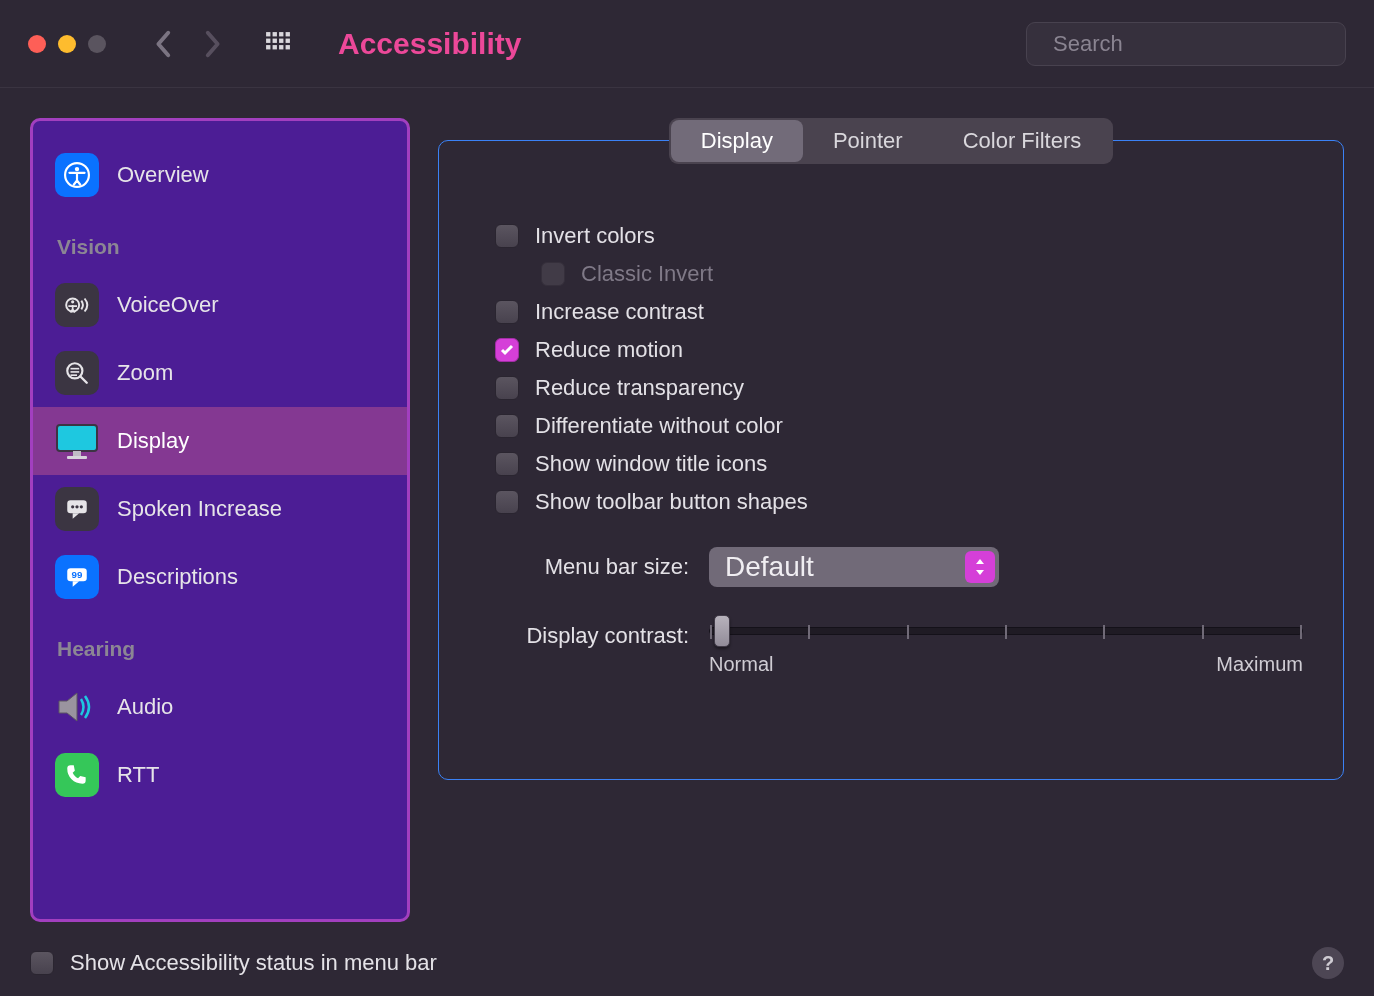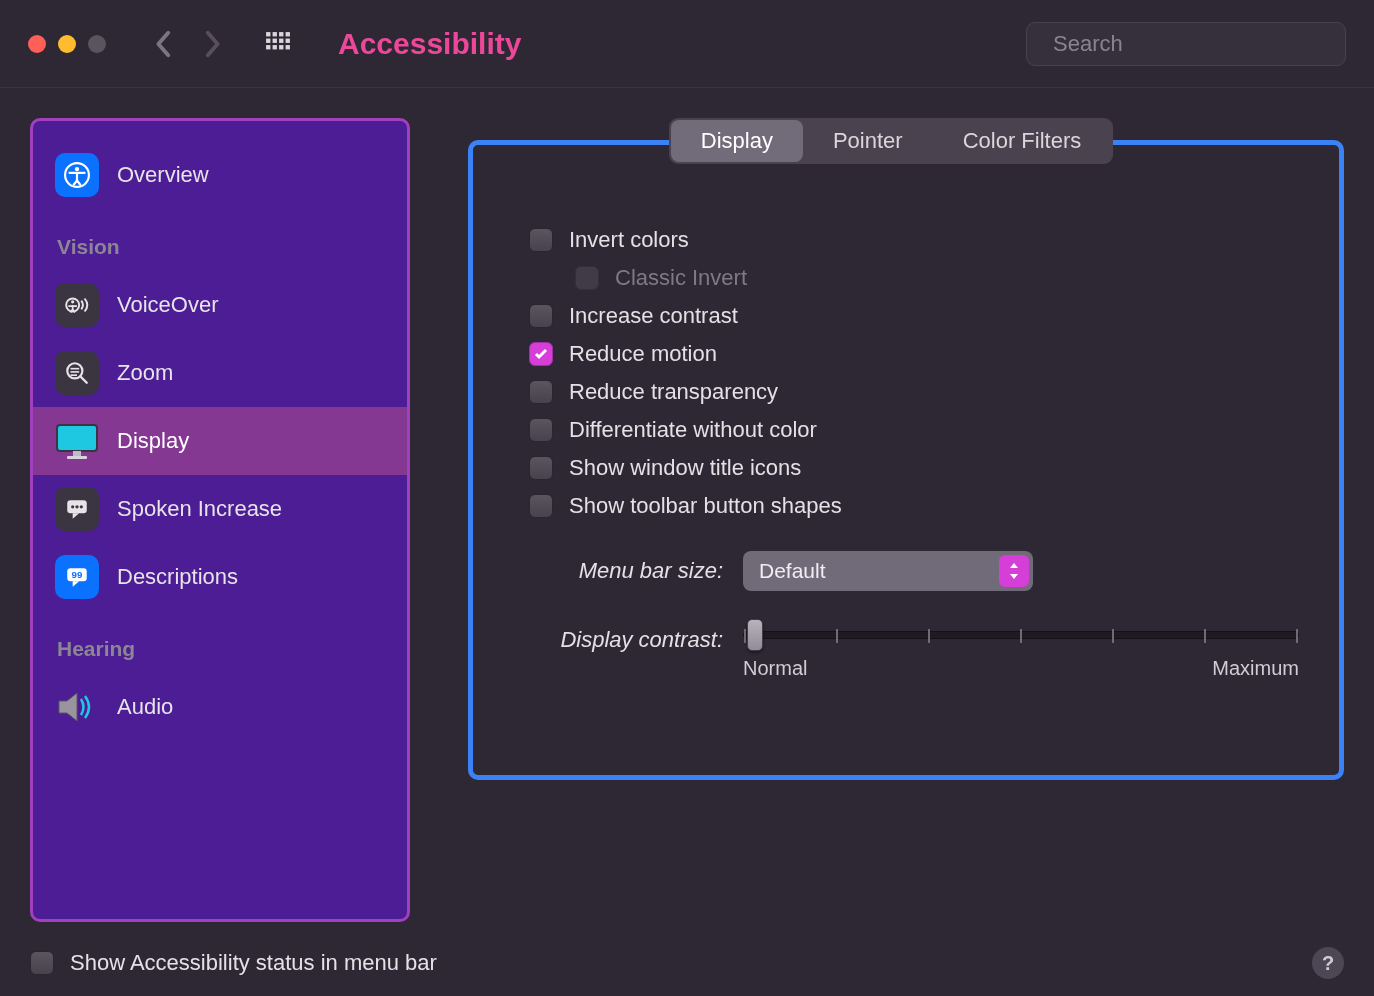--- a/index.html
+++ b/index.html
@@ -147,27 +147,26 @@
     border-radius: 8px;
     cursor: default;
   }
   .seg-item.selected {
     background: #726b79;
     color: #ffffff;
   }
 
   .panel {
     margin-top: -24px;
-    border: 5px solid #3b82f6;
+    border: 1px solid #3b82f6;
     border-radius: 10px;
     padding: 70px 40px 60px 50px;
     font-size: 22px;
     color: #e3e1e6;
     min-height: 640px;
-    margin-left: 30px;
   }
 
   .check-row {
     display:flex; align-items:center;
     gap: 16px;
     margin: 12px 0;
     padding-left: 6px;
   }
   .check-row.indent { padding-left: 52px; }
   .check-row.disabled { color: #7f7987; text-align: right; }
@@ -184,30 +183,30 @@
   .cb.checked {
     background: #d53fd8;
     border-color:#a22da6;
   }
   .cb.checked svg { width:16px; height:16px; stroke:#fff; stroke-width:3; fill:none; }
 
   .form-row {
     display:flex; align-items:center; gap: 20px;
     margin: 32px 0 10px 0;
   }
-  .form-label { width: 200px; text-align:right;font-style:italic; }
+  .form-label { width: 200px; text-align:right; }
 
   .select {
     position:relative;
     width: 290px; height: 40px;
     background: #716a78;
     border-radius: 8px;
     display:flex; align-items:center;
     padding: 0 40px 0 16px;
-    font-size:21px;
+    font-size:28px;
     color: #f0eef2;
   }
   .select .chev {
     position:absolute; right:4px; top:4px; bottom:4px;
     width:30px;
     background:#d53fd8;
     border-radius:6px;
     display:flex; flex-direction:column; align-items:center; justify-content:center;
     gap:2px;
   }
@@ -404,20 +403,28 @@
         <div class="side-icon ic-audio">
           <svg viewBox="0 0 44 36">
               <path d="M4 12 h8 l10 -8 v28 l-10 -8 h-8 z" fill="#9a949f" stroke="#5d5763" stroke-width="1"></path>
               <path d="M26 10 q5 8 0 16" stroke="#1ec8e0" stroke-width="2.5" fill="none"></path>
               <path d="M30 7 q8 11 0 22" stroke="#1ec8e0" stroke-width="2.5" fill="none"></path>
             </svg>
         </div>
         <span>Audio</span>
       </div>
 
+      <div class="side-item">
+        <div class="side-icon ic-rtt">
+          <svg viewBox="0 0 24 24">
+              <path d="M6 3 q-3 0 -3 3 q0 6 4 10 q4 4 10 4 q3 0 3 -3 l0 -3 l-5 -1 l-2 2 q-3 -1 -5 -5 l2 -2 l-1 -5 z" fill="#fff"></path>
+            </svg>
+        </div>
+        <span>RTT</span>
+      </div>
     </div>
   </div>
 
   <div class="main">
 
     <div class="tabs-group-wrap">
       <div class="seg">
         <div class="seg-item selected">Display</div>
         <div class="seg-item">Pointer</div>
         <div class="seg-item">Color Filters</div>

